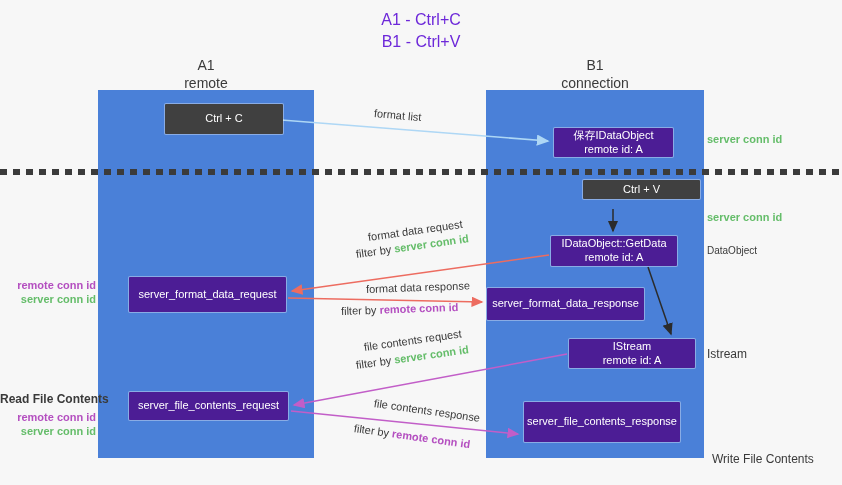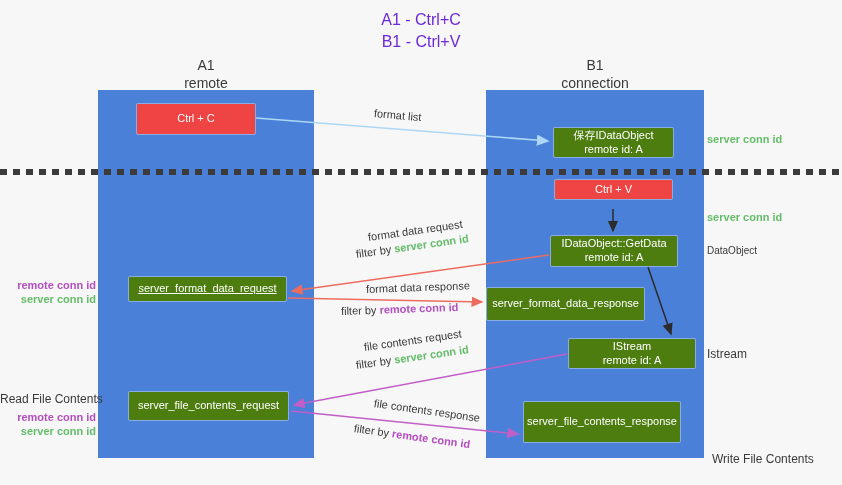--- a/index.html
+++ b/index.html
@@ -16,38 +16,38 @@
   .lane { position:absolute; top:90px; height:368px; background:#4a80d8; }
   .lane.a { left:98px; width:216px; }
   .lane.b { left:486px; width:218px; }
 
   .dots { position:absolute; top:169px; left:0; width:842px; height:6px;
           background:repeating-linear-gradient(to right, #3b3b3b 0 7px, transparent 7px 13px); }
 
   .box { position:absolute; display:flex; flex-direction:column; align-items:center;
          justify-content:center; color:#ffffff; font-size:11px; line-height:1.25;
          text-align:center; border-radius:1px; box-shadow:0 0 0 1px rgba(255,255,255,0.35); }
-  .box.green { background:#ef4444; }
-  .box.orange { background:#4d7c0f; }
+  .box.green { background:#404040;margin-left:28px; }
+  .box.orange { background:#4c1d95; }
 
   .b-ctrl-c   { left:137px; top:104px; width:118px; height:30px; }
   .b-save     { left:554px; top:128px; width:119px; height:29px; }
   .b-ctrl-v   { left:555px; top:180px; width:117px; height:19px; }
   .b-getdata  { left:551px; top:236px; width:126px; height:30px; }
-  .b-freq     { left:129px; top:277px; width:157px; height:24px;text-decoration:underline; }
+  .b-freq     { left:129px; top:277px; width:157px; height:35px; }
   .b-fresp    { left:487px; top:288px; width:157px; height:32px; }
   .b-istream  { left:569px; top:339px; width:126px; height:29px; }
   .b-fcreq    { left:129px; top:392px; width:159px; height:28px; }
   .b-fcresp   { left:524px; top:402px; width:156px; height:40px; }
 
   .lbl { position:absolute; font-size:11px; color:#3a3a3a; white-space:nowrap; }
   .lbl.bgreen  { color:#65bd6a; font-weight:700; }
   .lbl.bpurple { color:#b44fc0; font-weight:700; }
   .rightcol { left:707px; }
-  .leftgrp  { left:0; width:96px; text-align:right; line-height:1.25; }
+  .leftgrp  { left:0; width:96px; text-align:right; line-height:1.25;font-weight:bold; }
 
   .alabel { position:absolute; font-size:11px; color:#3a3a3a; white-space:nowrap;
             transform-origin:left center; }
   .alabel .seg-green  { color:#65bd6a; font-weight:700; }
   .alabel .seg-purple { color:#b44fc0; font-weight:700; }
 
   svg.wires { position:absolute; left:0; top:0; pointer-events:none; }
 </style>
 </head>
 <body>

